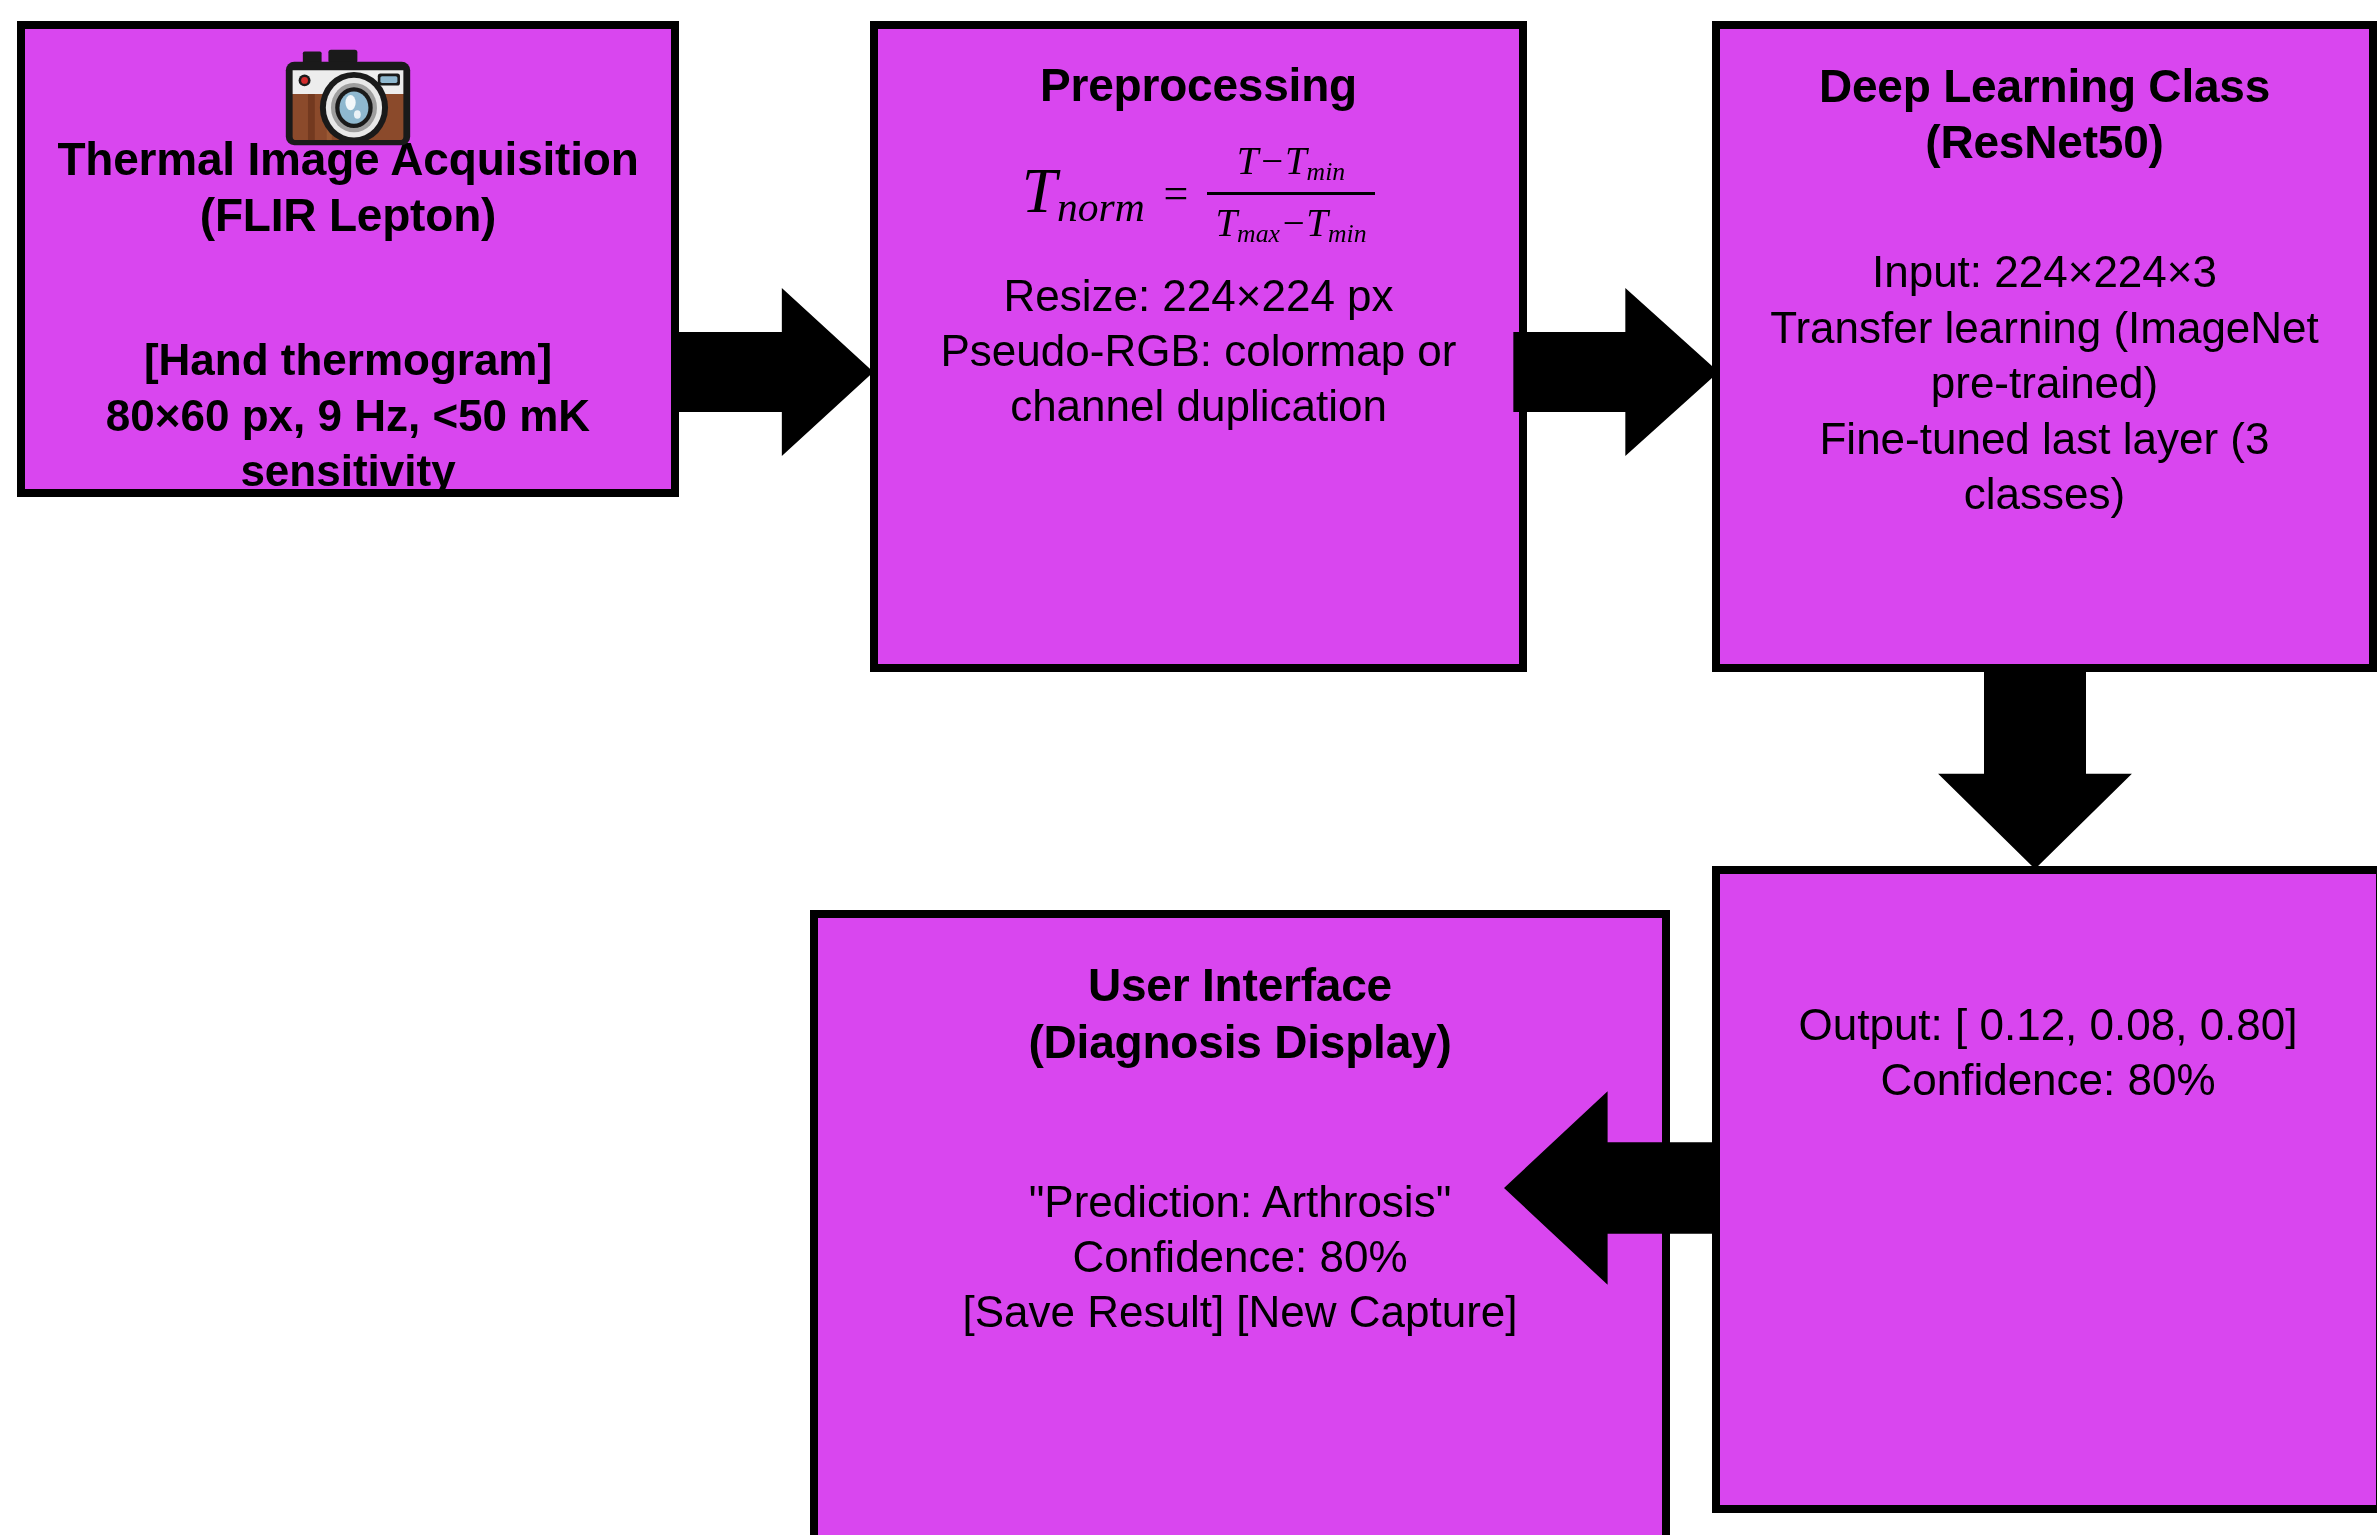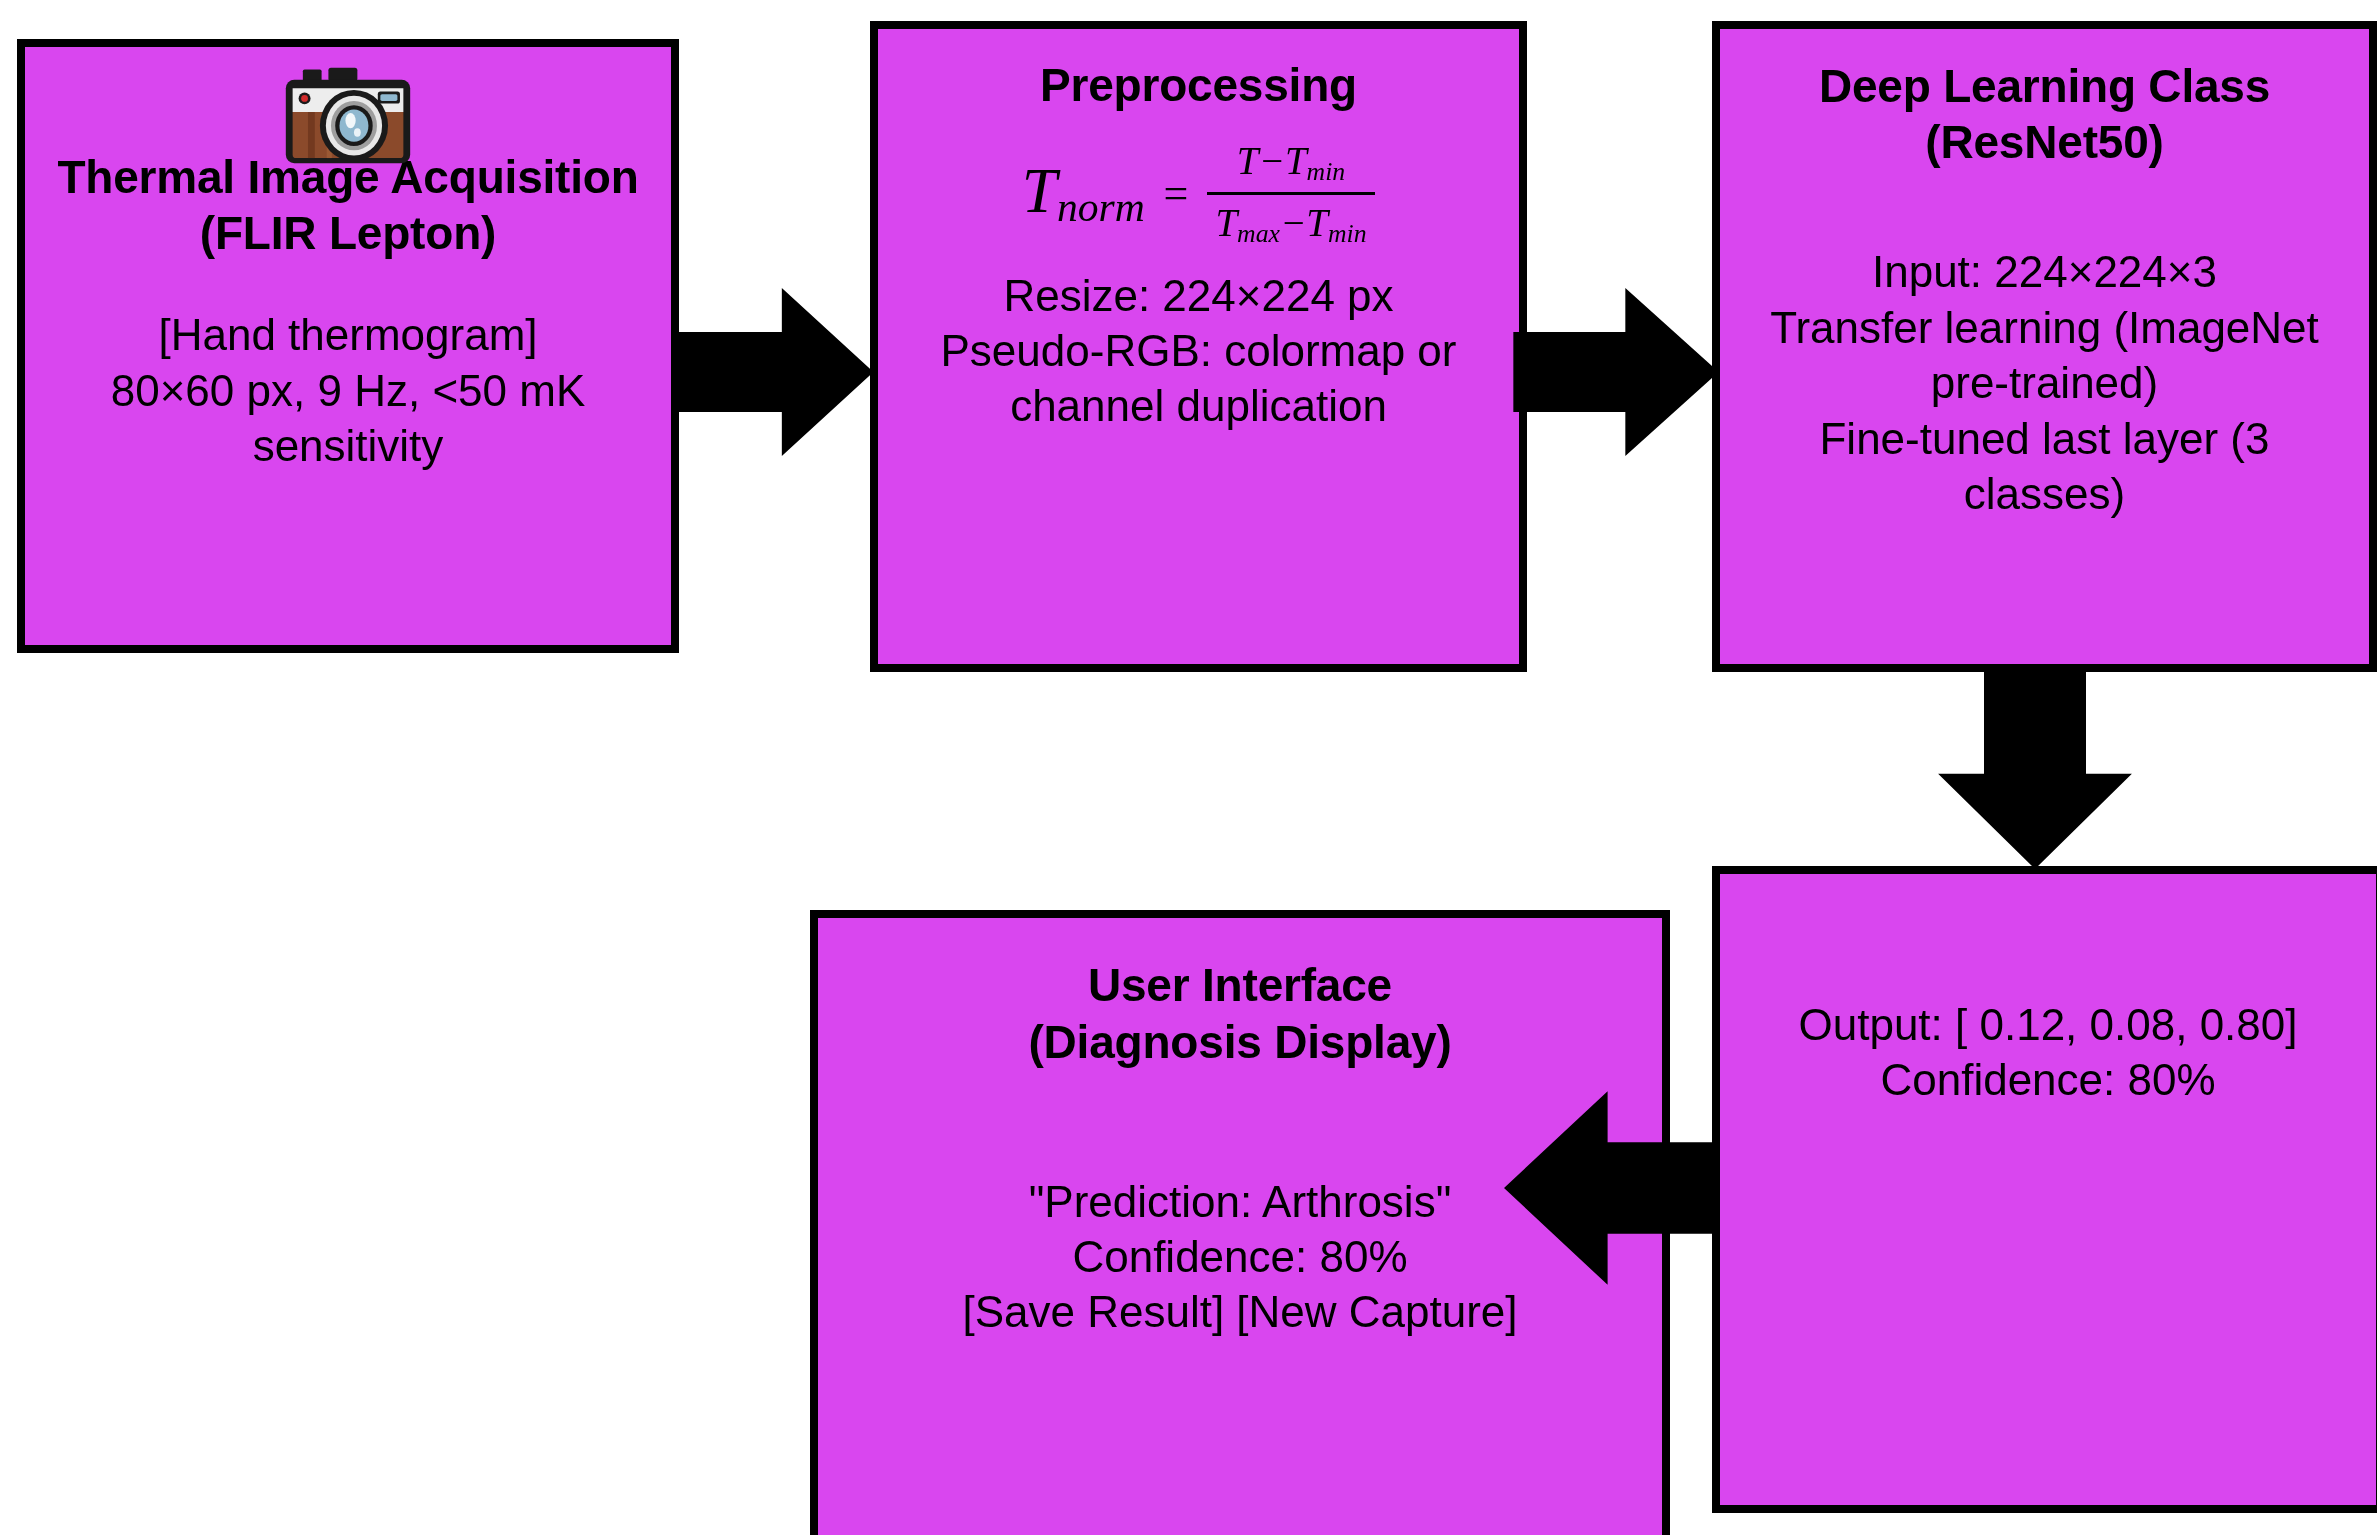--- a/index.html
+++ b/index.html
@@ -38,27 +38,28 @@
   .node-body {
     font-size: 44px;
     line-height: 1.26;
     white-space: pre-line;
     font-weight: normal;
   }
 
   
   #box-acquisition {
     left: 17px;
-    top: 39px;
+    top: 21px;
     width: 662px;
-    height: 614px;
+    height: 476px;
     padding: 17px 15.3px 0 15.3px;
+    gap: 43px;
   }
   #box-acquisition .node-title { margin-top: 85px; }
-  #box-acquisition .node-body  { margin-top: 46px; }
+  #box-acquisition .node-body  { margin-top: 46px; font-weight: bold; }
 
   
   .camera {
     position: absolute;
     left: 50%;
     transform: translateX(-50%);
     top: 19px;
     width: 138px;
     height: 104px;
   }

